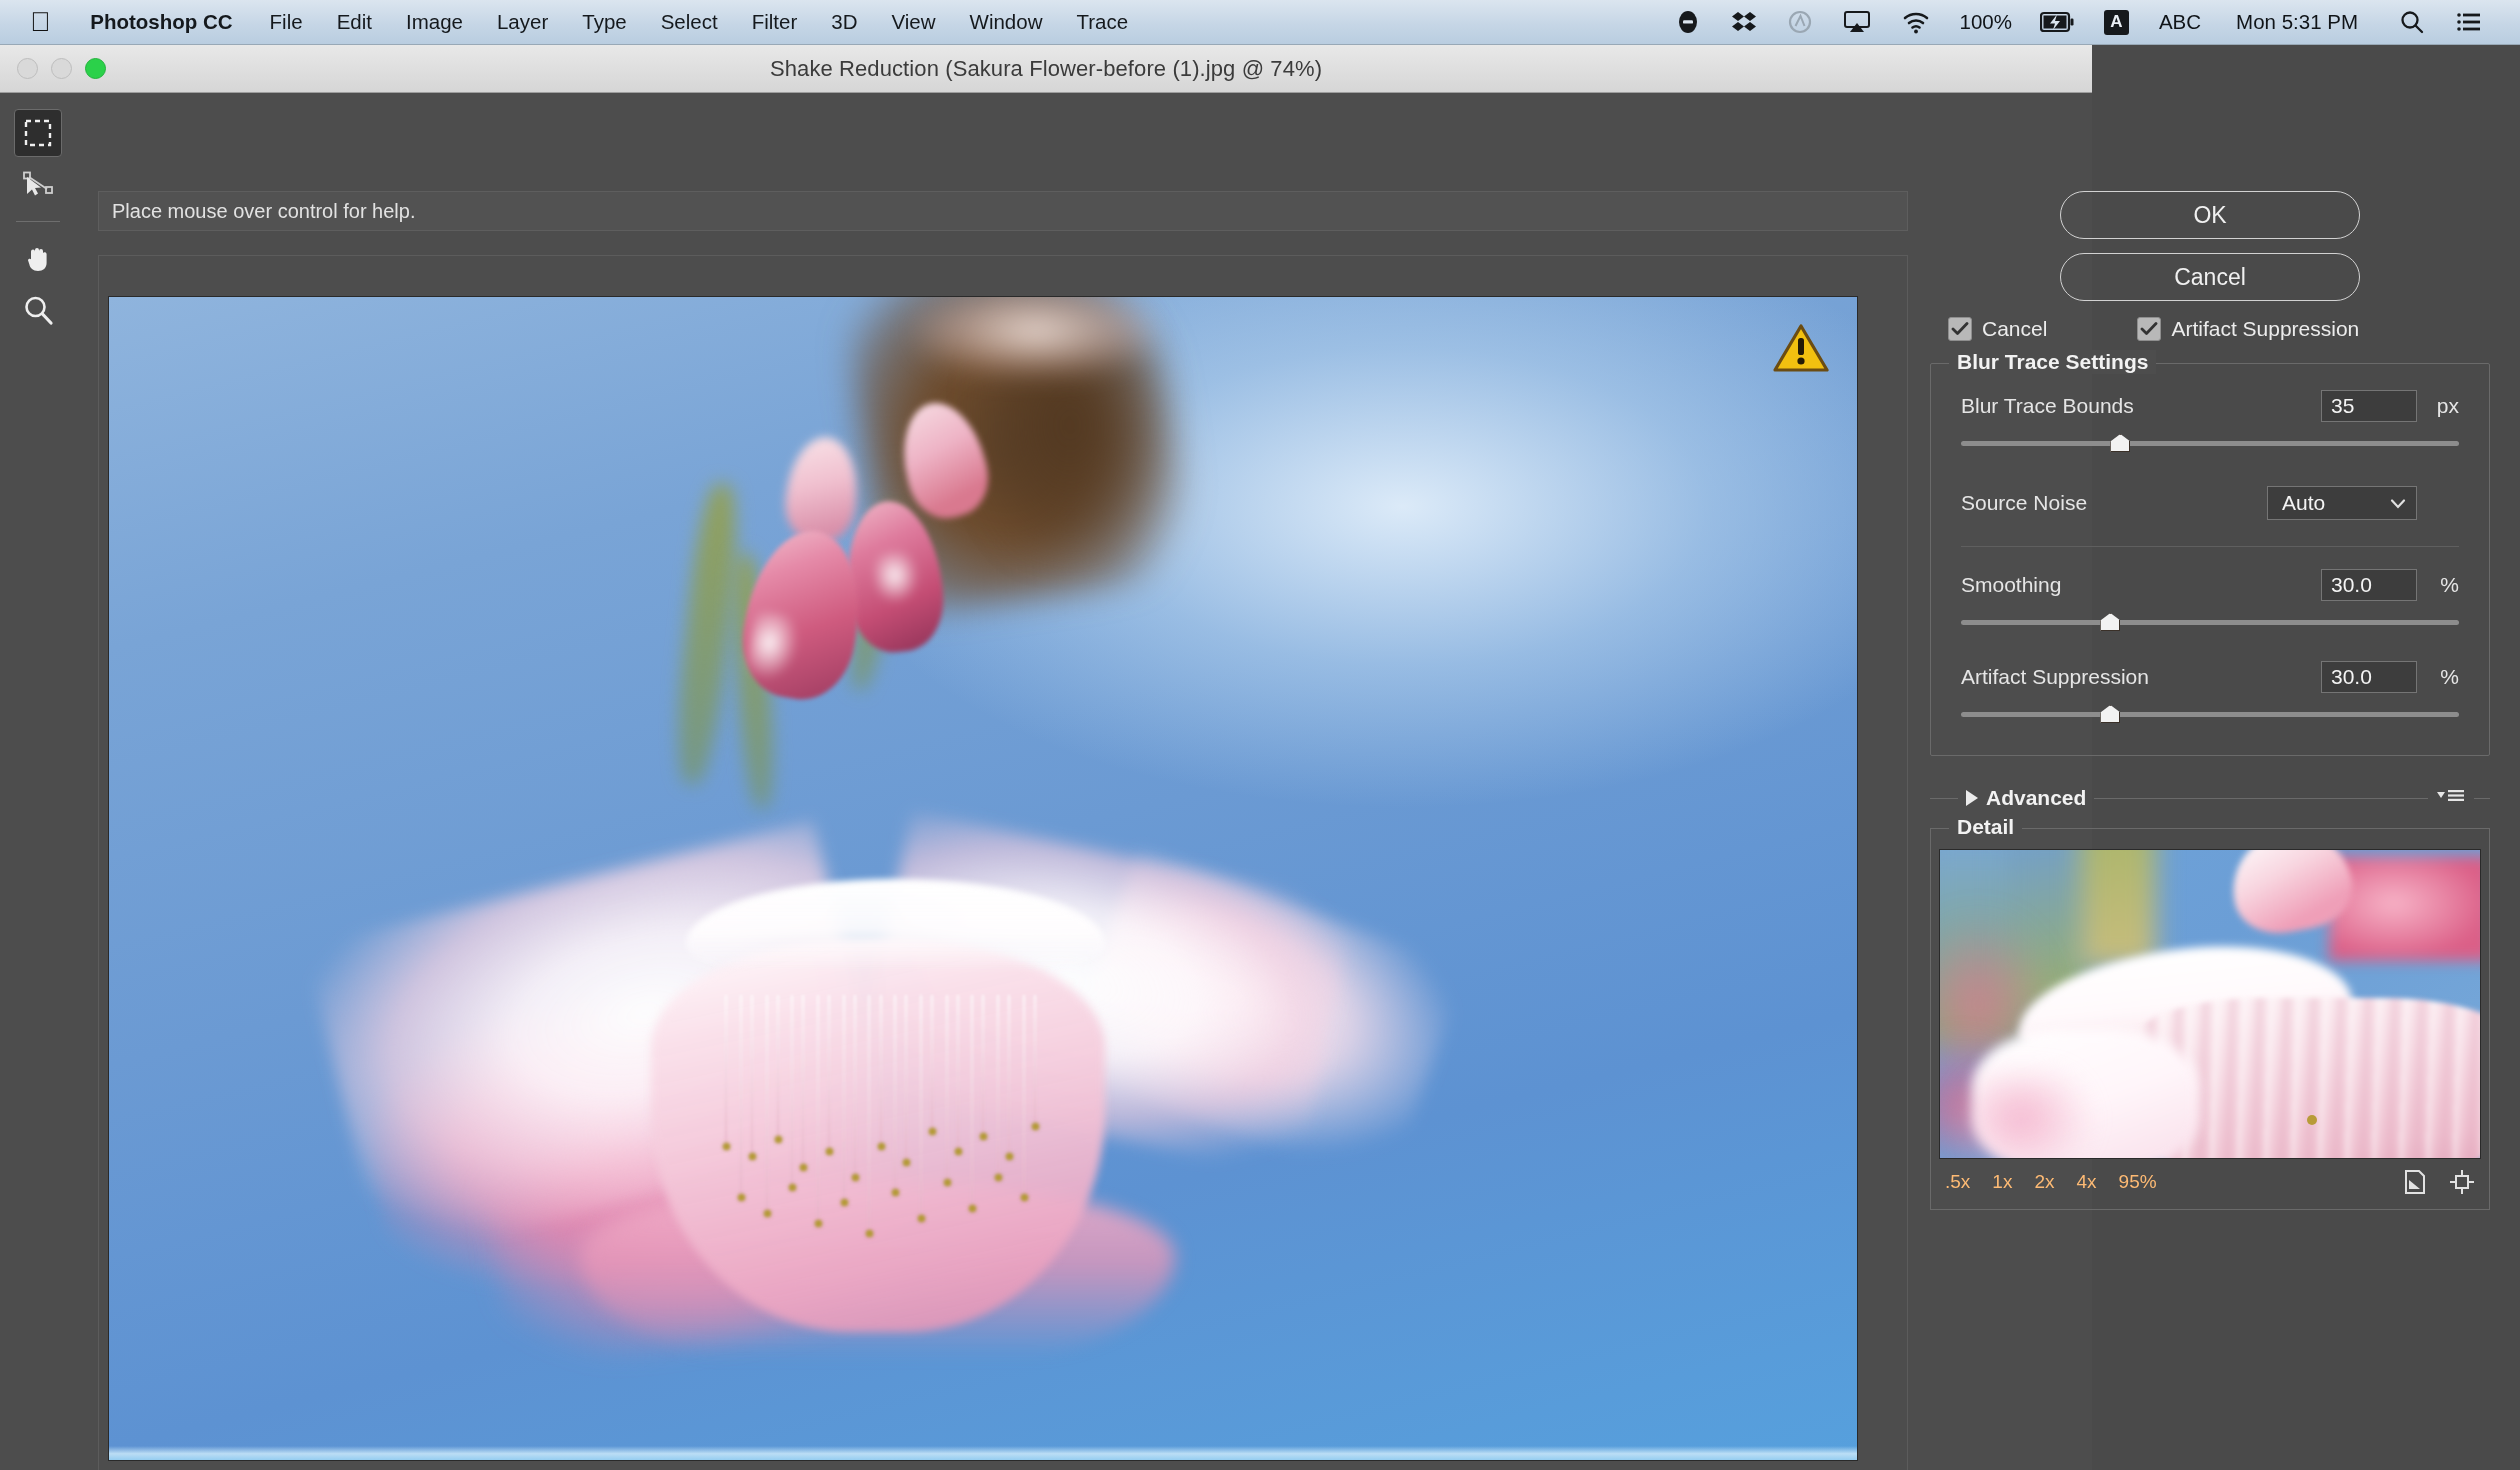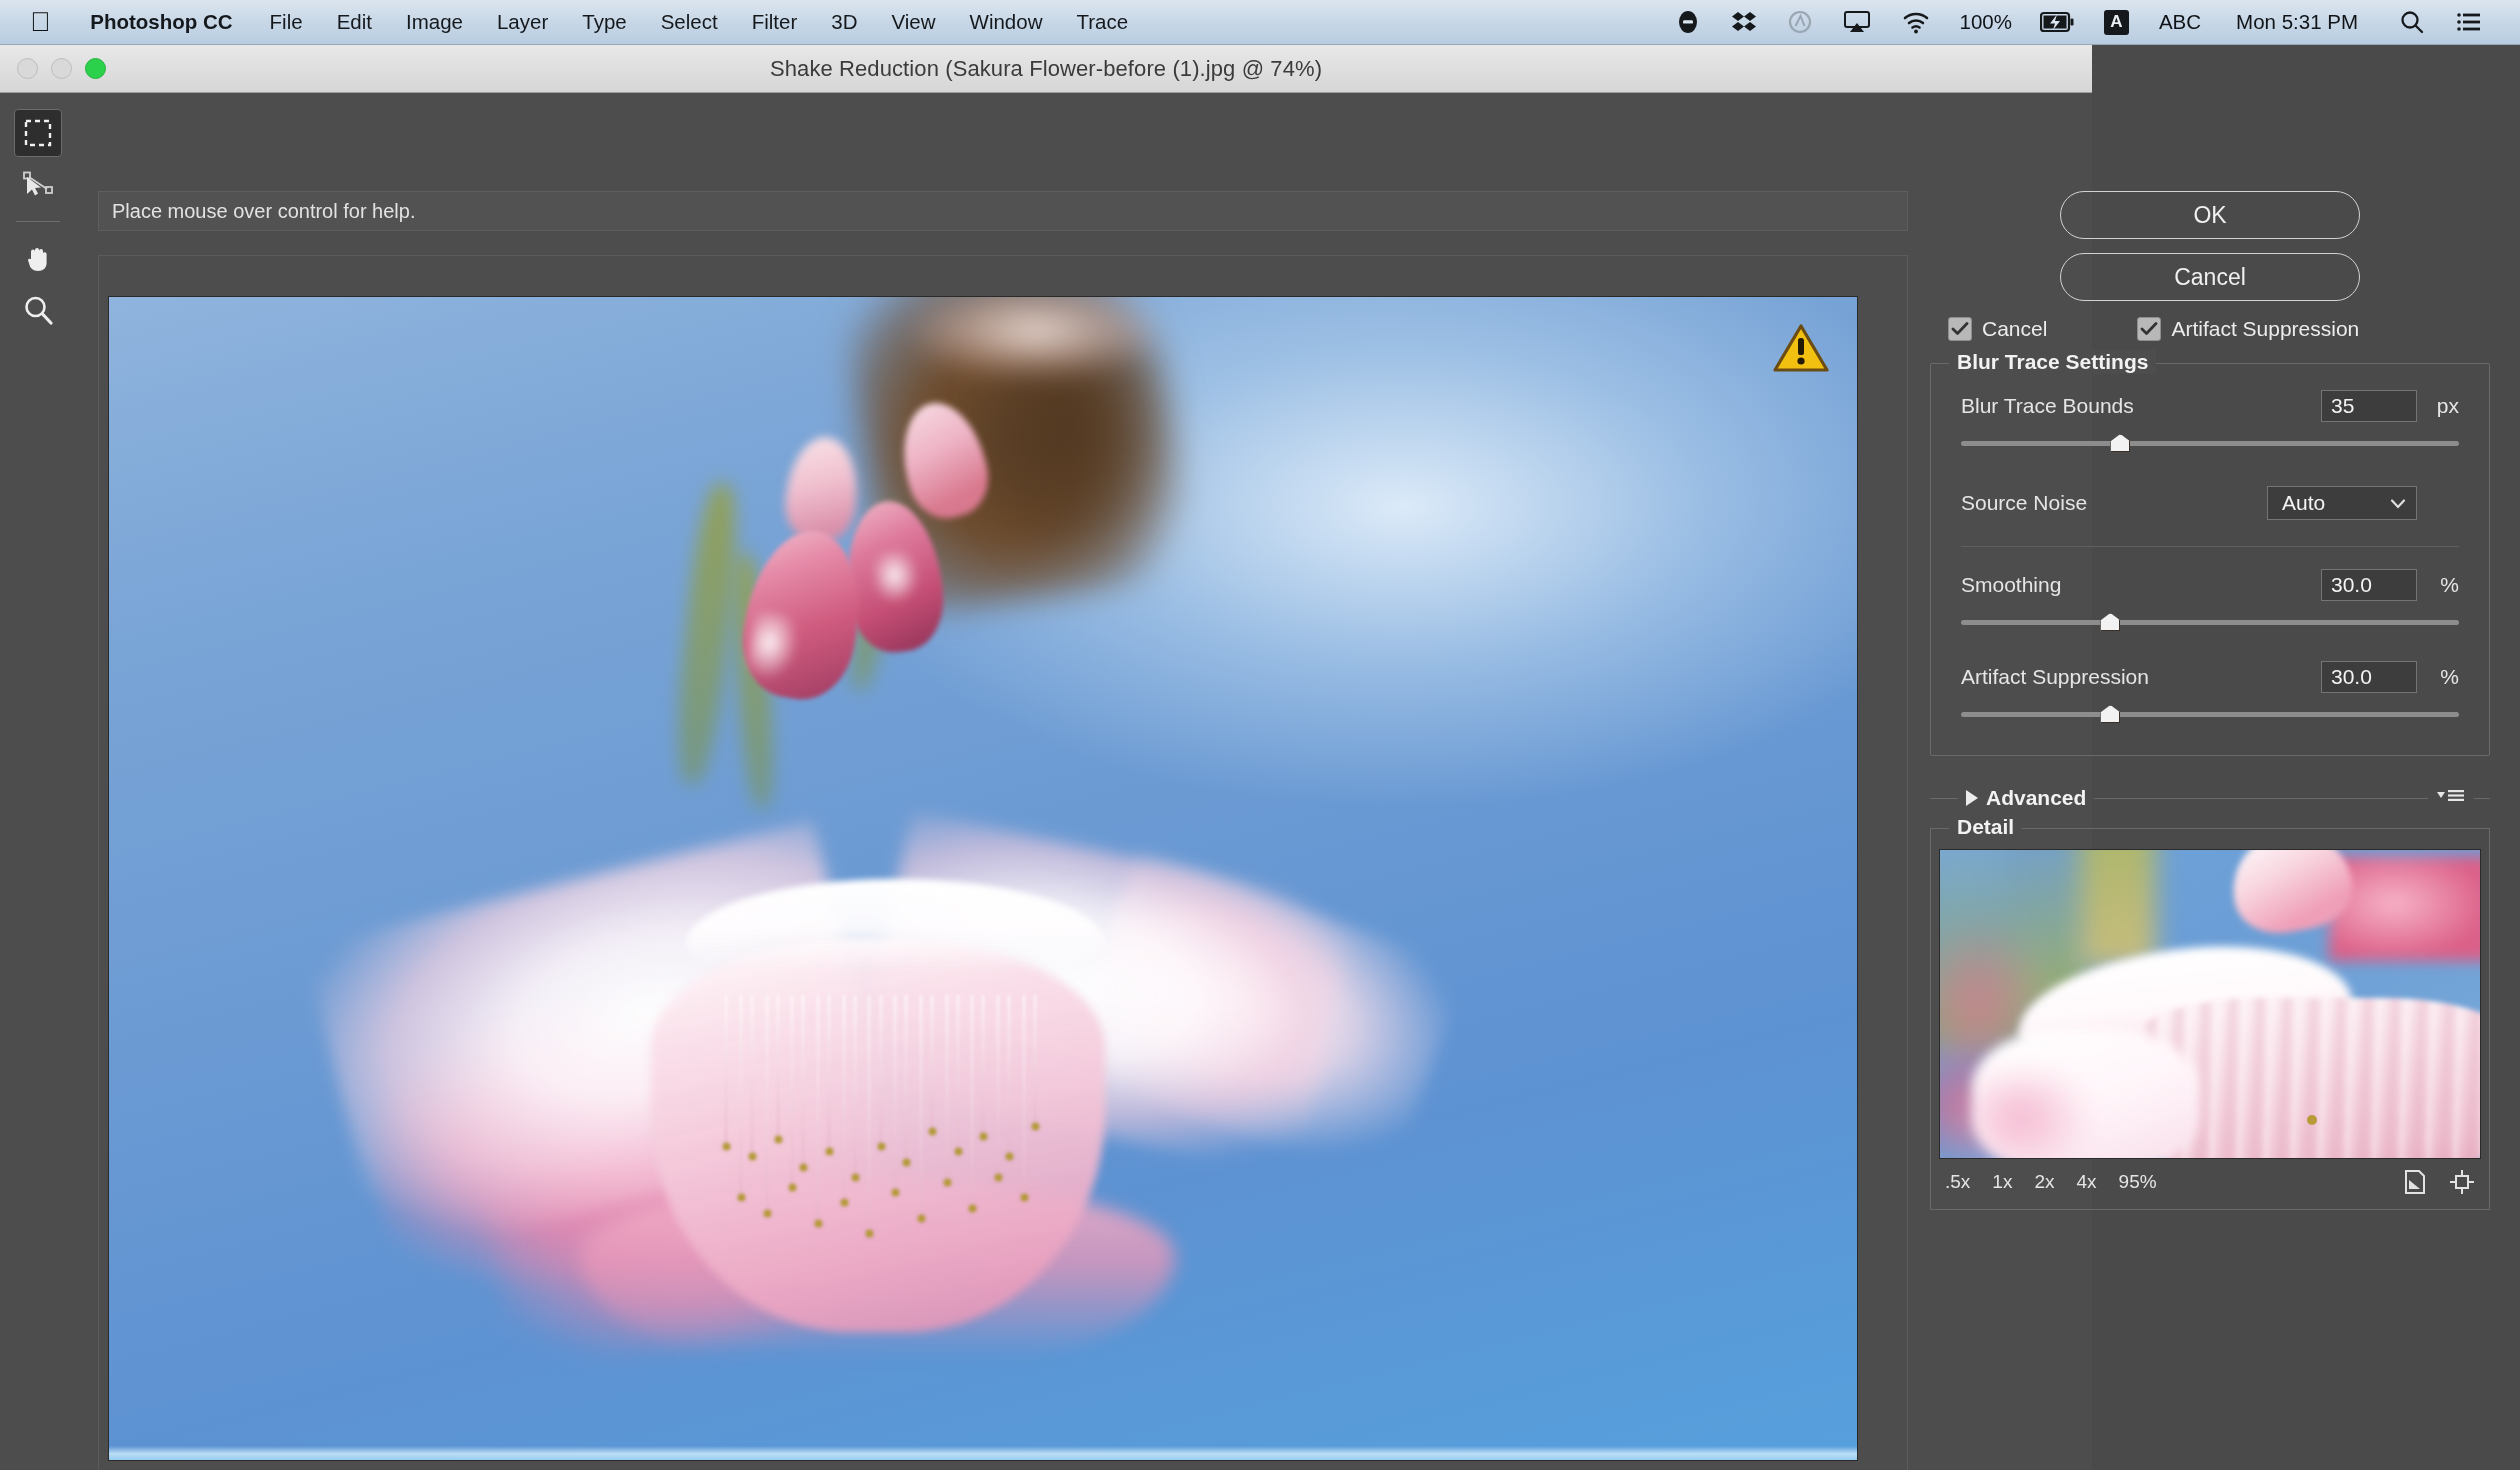--- a/index.html
+++ b/index.html
@@ -307,21 +307,21 @@
   .detail-group > .legend {
     position: absolute; top: -14px; left: 18px; padding: 0 8px;
     background: #4d4d4d; font-size: 21px; font-weight: bold; color: #f2f2f2;
   }
   .detail-img {
     position: relative; width: 100%; height: 310px; overflow: hidden;
     border: 1px solid #2a2a2a; margin-top: 12px; background: #000;
   }
   .detail-bar {
     display: flex; align-items: center; gap: 22px;
-    padding: 10px 6px 6px 6px; font-size: 19px; color: #e5e5e5;
+    padding: 10px 6px 6px 6px; font-size: 19px; color: #fdba74;
   }
   .detail-bar .spacer { flex: 1; }
   .detail-bar .dicon { display: flex; align-items: center; }
 
   
   .d-sky { position: absolute; inset: 0; background: linear-gradient(150deg,#6fa3d8 0%, #6b9ed6 40%, #79aad9 100%); }
   .d-el { position: absolute; filter: blur(7px); }
 </style>
 </head>
 <body>

